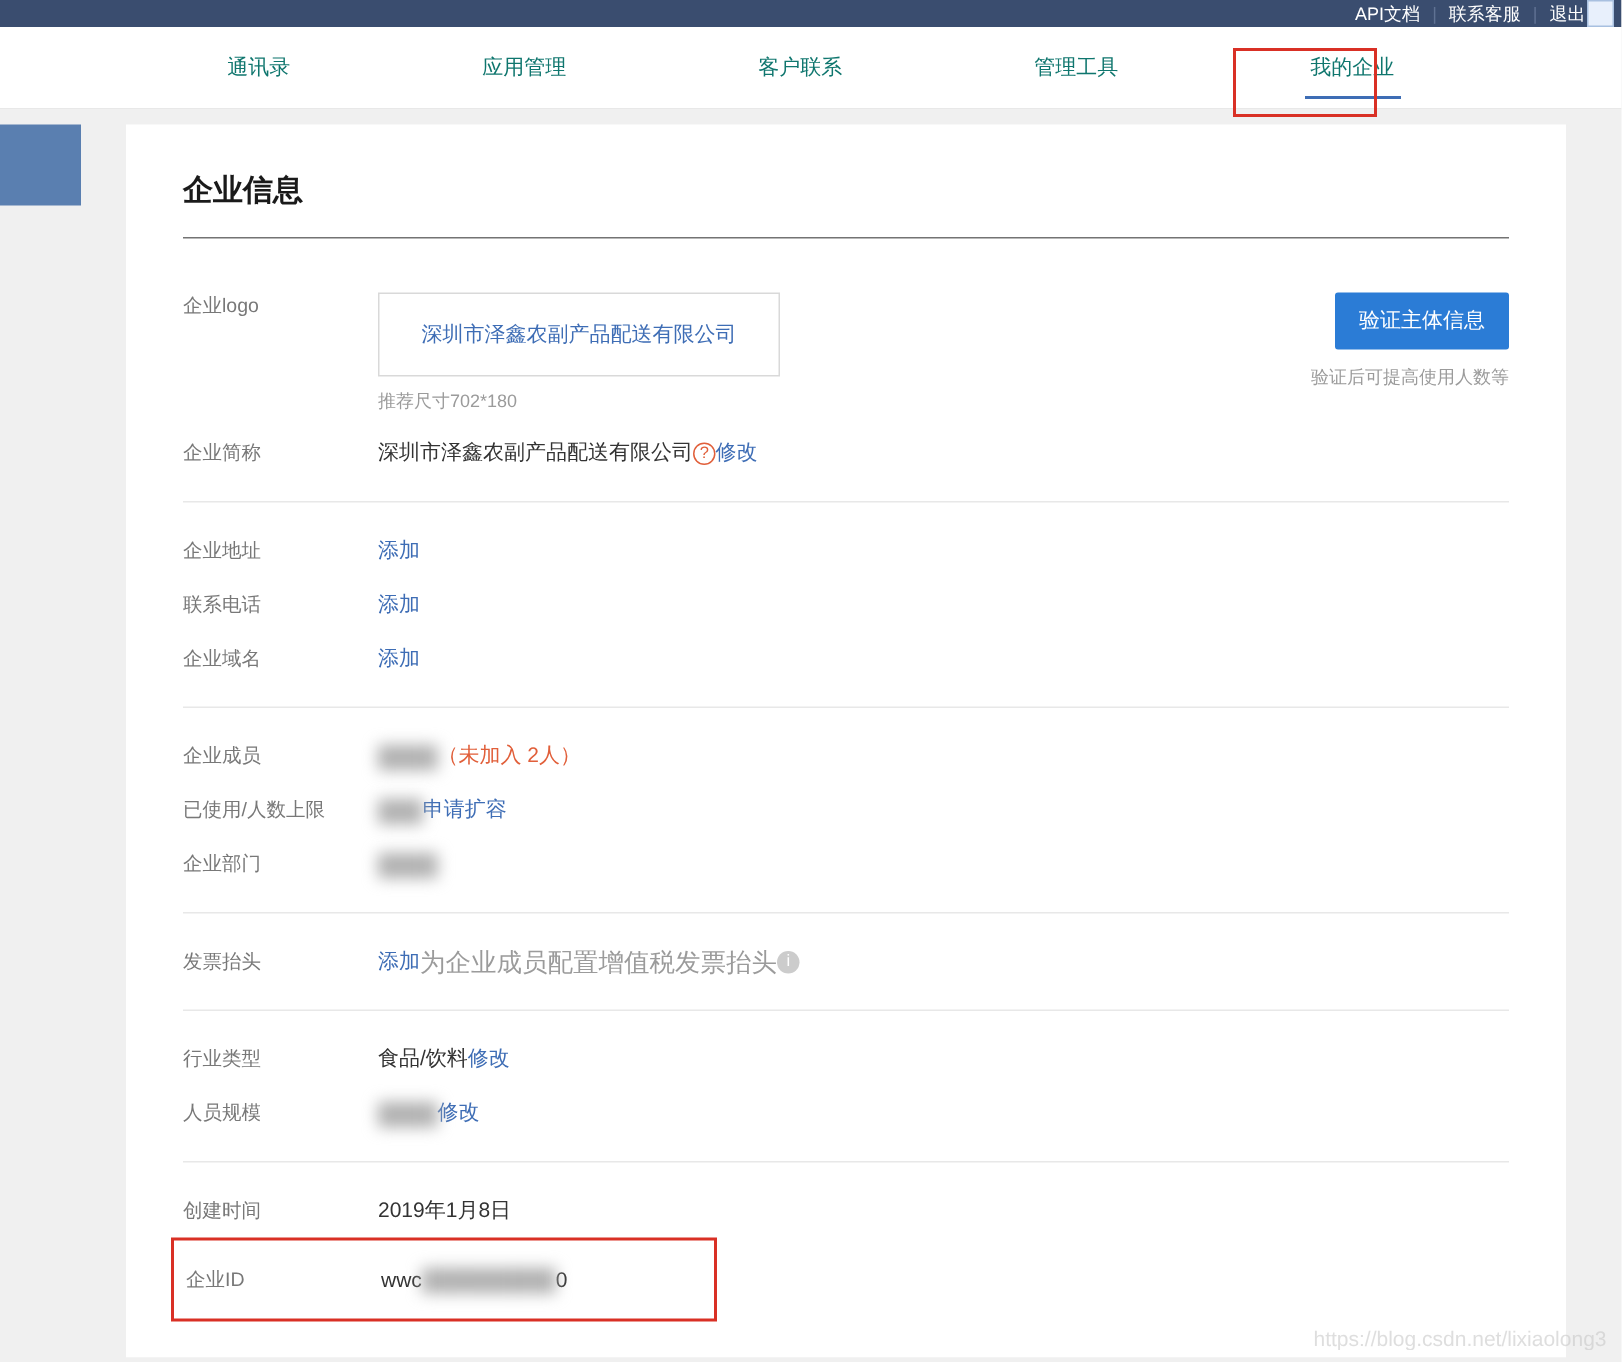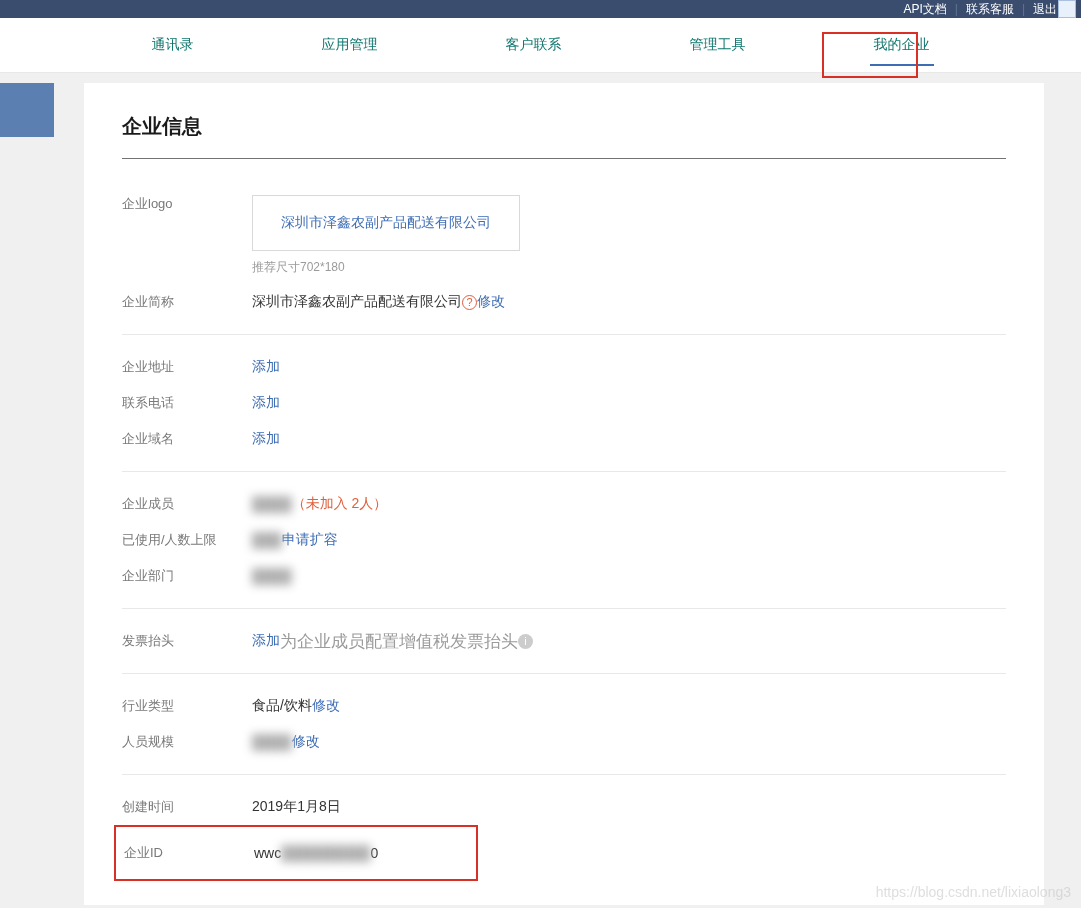--- a/index.html
+++ b/index.html
@@ -65,20 +65,24 @@
 
     <div class="section">
       <div class="row row-tall">
         <div class="label">企业logo</div>
         <div class="value" style="justify-content:space-between; align-items:flex-start;">
           <div>
             <div class="logo-box">
               <span>深圳市泽鑫农副产品配送有限公司</span>
             </div>
             <div class="logo-hint">推荐尺寸702*180</div>
+          </div>
+          <div class="verify-block">
+            <button class="btn-primary">验证主体信息</button>
+            <span class="verify-hint">验证后可提高使用人数等</span>
           </div>
         </div>
       </div>
       <div class="row" style="margin-top:8px;">
         <div class="label">企业简称</div>
         <div class="value">
           <span>深圳市泽鑫农副产品配送有限公司</span>
           <span class="help-ico">?</span>
           <a class="link">修改</a>
         </div>

